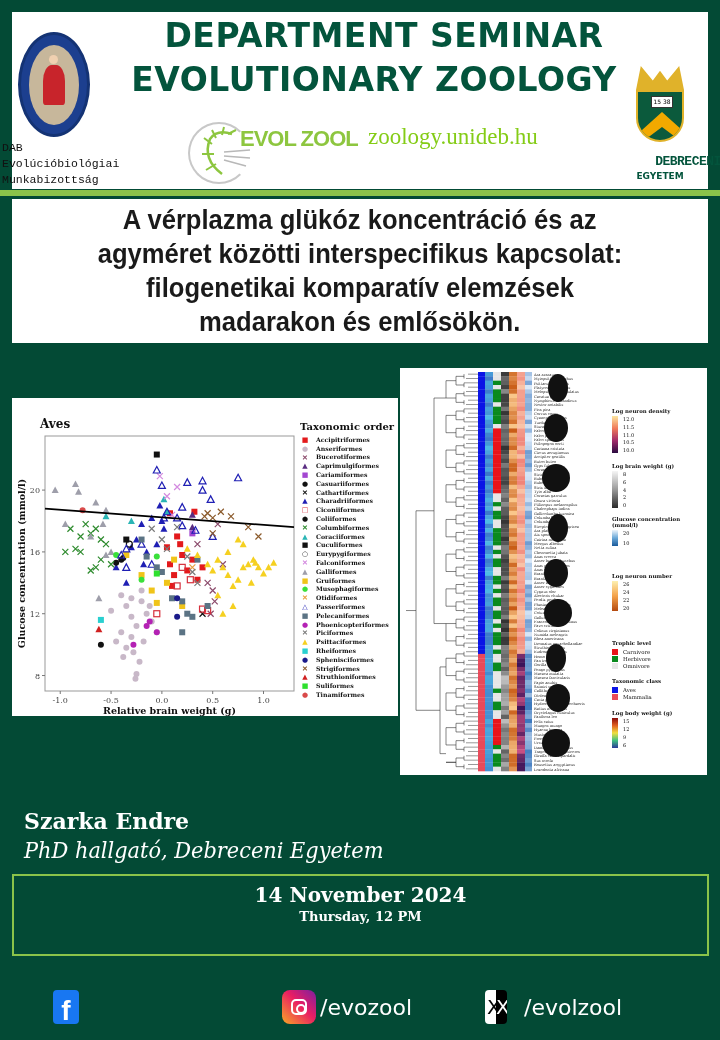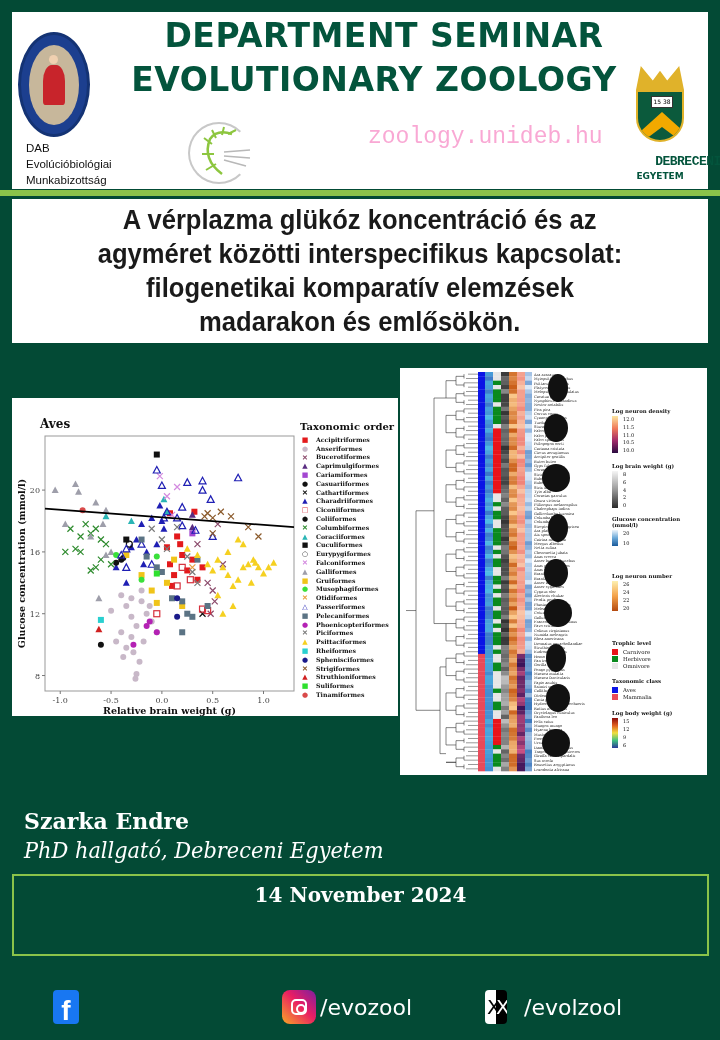--- a/index.html
+++ b/index.html
@@ -9,27 +9,27 @@
   .header { position: absolute; left: 12px; top: 12px; width: 696px; height: 177px; background: #ffffff; }
   .header-green-bar { position: absolute; left: 0; top: 190px; width: 720px; height: 6px; background: #8bc34a; }
   .title-line { position: absolute; left: 0; width: 100%; text-align: center; font-family: "DejaVu Sans", sans-serif; font-weight: bold; color: #03543c; font-size: 33px; letter-spacing: 0.5px; }
   .title-line.l1 { top: 16px; left: 24px; }
   .title-line.l2 { top: 60px; left: 14px; }
 
   .mta-logo { position: absolute; left: 18px; top: 32px; width: 72px; height: 105px; border-radius: 50%; background: #1c3f8f; border: 3px solid #143374; overflow: hidden; }
   .mta-logo .inner { position: absolute; left: 8px; top: 10px; width: 50px; height: 80px; border-radius: 50%; background: #c7b79b; }
   .mta-logo .figure { position: absolute; left: 22px; top: 30px; width: 22px; height: 40px; background: #c8242b; border-radius: 40% 40% 10% 10%; }
   .mta-logo .head { position: absolute; left: 28px; top: 20px; width: 9px; height: 9px; background: #f0d0b0; border-radius: 50%; }
-  .dab-text { position: absolute; left: 26px; top: 140px; font-size: 11.5px; color: #111; line-height: 16px; font-family: Liberation Sans, sans-serif; }
+  .dab-text { position: absolute; left: 2px; top: 140px; font-size: 11.5px; color: #111; line-height: 16px; font-family: Liberation Mono, monospace; }
 
   .evol-logo { position: absolute; left: 188px; top: 122px; width: 180px; height: 62px; }
   .evol-logo .swirl { position: absolute; left: 0; top: 0; width: 62px; height: 62px; border-radius: 50%; border: 2px solid #c8c8c8; border-right-color: transparent; }
   .evol-logo .evol-text { position: absolute; left: 52px; top: 4px; font-size: 22px; font-weight: bold; color: #8dc63f; letter-spacing: -1px; font-family: "Liberation Sans", sans-serif; }
   .evol-logo .unideb-text { position: absolute; left: 60px; top: 30px; font-size: 23px; font-weight: bold; color: #a7a9ac; letter-spacing: 8px; font-family: "Liberation Sans", sans-serif; }
-  .website { position: absolute; left: 368px; top: 124px; font-size: 23px; color: #f9a8d4; font-family: Liberation Mono, monospace; }
+  .website { position: absolute; left: 368px; top: 124px; font-size: 23px; color: #84cc16; font-family: Liberation Serif, serif; }
 
   .de-logo { position: absolute; left: 620px; top: 60px; width: 80px; height: 130px; }
   .de-logo .eagle { position: absolute; left: 16px; top: 6px; width: 48px; height: 24px; background: #e0b22a; clip-path: polygon(0 100%, 10% 0, 35% 60%, 50% 20%, 65% 60%, 90% 0, 100% 100%); }
   .de-logo .shield { position: absolute; left: 16px; top: 30px; width: 48px; height: 52px; background: #0b5a3c; border: 2px solid #e0b22a; border-radius: 0 0 24px 24px; overflow: hidden; }
   .de-logo .chevron { position: absolute; left: 4px; top: 20px; width: 40px; height: 30px; background: #f2a900; clip-path: polygon(0 60%, 50% 0, 100% 60%, 100% 100%, 50% 50%, 0 100%); }
   .de-logo .book { position: absolute; left: 13px; top: 4px; width: 22px; height: 12px; background: #fff; border: 1px solid #333; font-size: 6px; text-align: center; line-height: 10px; color: #000; }
   .de-logo .name { position: absolute; left: 0; top: 94px; width: 80px; text-align: center; font-size: 13px; font-weight: bold; color: #03543c; font-family: Liberation Mono, monospace; letter-spacing: -0.5px; margin-left: 28px; }
   .de-logo .sub { position: absolute; left: 0; top: 111px; width: 80px; text-align: center; font-size: 9px; font-weight: bold; color: #03543c; font-family: "DejaVu Sans", sans-serif; }
 
   .talk-title { position: absolute; left: 12px; top: 199px; width: 696px; height: 144px; background: #ffffff; display: flex; flex-direction: column; align-items: center; justify-content: center; }
@@ -86,20 +86,21 @@
   <div>Munkabizottság</div>
 </div>
 
 <div class="evol-logo">
   <div class="swirl"></div>
   <svg width="60" height="60" style="position:absolute;left:4px;top:2px">
     <path d="M30 50 Q10 35 18 15 Q25 5 40 10" stroke="#8dc63f" stroke-width="2.5" fill="none"></path>
     <path d="M20 20 L12 14 M24 14 L20 6 M30 11 L32 3 M36 10 L44 6 M22 30 L10 30 M24 40 L14 46" stroke="#8dc63f" stroke-width="2" fill="none"></path>
     <path d="M32 28 L58 26 M32 32 L58 34 M32 36 L54 42" stroke="#b8b8b8" stroke-width="1.5" fill="none"></path>
   </svg>
+  <div class="evol-text">EVOL ZOOL</div>
 </div>
 <div class="website">zoology.unideb.hu</div>
 
 <div class="de-logo">
   <div class="eagle"></div>
   <div class="shield">
     <div class="book">15 38</div>
     <div class="chevron"></div>
   </div>
   <div class="name">DEBRECENI</div>
@@ -1549,20 +1550,21 @@
         </div>
       </div>
     </div>
 </div>
 
 <div class="speaker-name">Szarka Endre</div>
 <div class="speaker-role">PhD hallgató, Debreceni Egyetem</div>
 
 <div class="info-box">
   <div class="date">14 November 2024</div>
+  <div class="time">Thursday, 12 PM</div>
 </div>
 
 <div class="social" style="left:53px">
   <div class="ico fb-ico">
       <span style="margin-bottom:-3px">f</span>
     </div>
 </div>
 <div class="social" style="left:282px">
   <div class="ico ig-ico" style="width:34px;height:34px;border-radius:8px">
       <div class="ring"></div>

